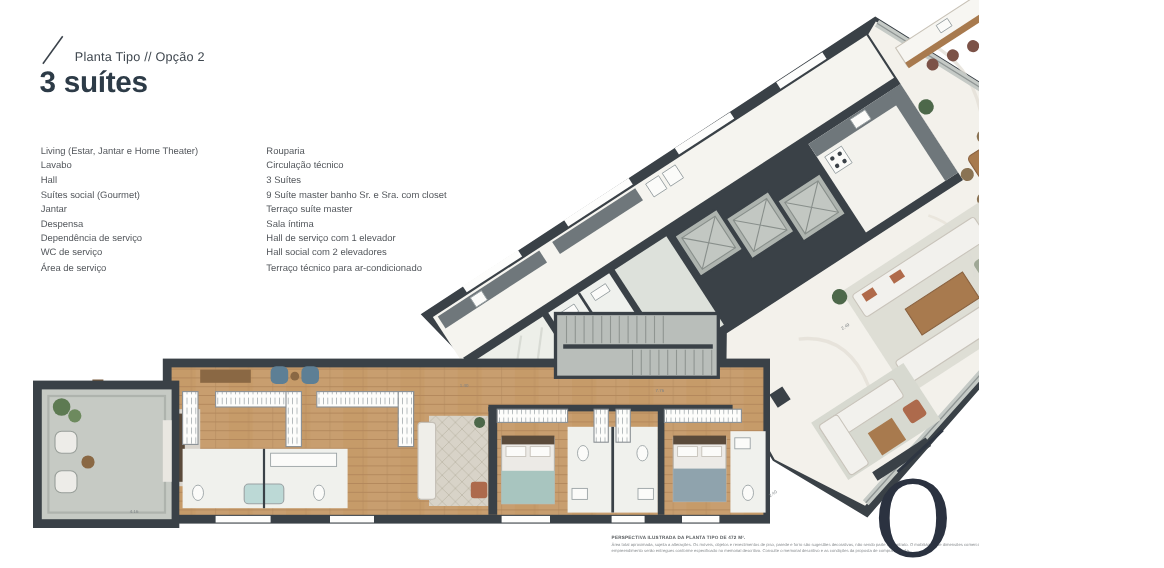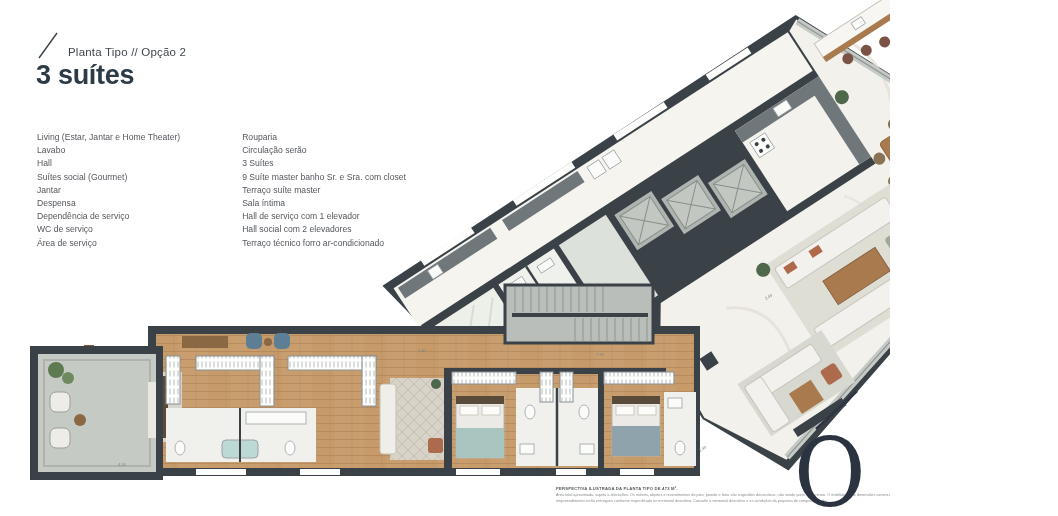--- a/index.html
+++ b/index.html
@@ -55,28 +55,28 @@
       <li>Hall</li>
       <li>Suítes social (Gourmet)</li>
       <li>Jantar</li>
       <li>Despensa</li>
       <li>Dependência de serviço</li>
       <li>WC de serviço</li>
       <li>Área de serviço</li>
     </ul>
     <ul class="room-col">
       <li>Rouparia</li>
-      <li>Circulação serão</li>
+      <li>Circulação técnico</li>
       <li>3 Suítes</li>
       <li>9 Suíte master banho Sr. e Sra. com closet</li>
       <li>Terraço suíte master</li>
       <li>Sala íntima</li>
       <li>Hall de serviço com 1 elevador</li>
       <li>Hall social com 2 elevadores</li>
-      <li>Terraço técnico forro ar-condicionado</li>
+      <li>Terraço técnico para ar-condicionado</li>
     </ul>
   </div>
 
   <svg class="plan-svg" width="1058" height="516" viewBox="0 0 1058 516">
     <defs>
       <pattern id="wood" width="52" height="8" patternUnits="userSpaceOnUse">
         <rect width="52" height="8" fill="#c89e6f"></rect>
         <rect width="22" height="8" fill="#c2955f" opacity=".35"></rect>
         <line x1="0" y1="7.6" x2="52" y2="7.6" stroke="#b0855a" stroke-width=".8"></line>
         <line x1="18" y1="0" x2="18" y2="8" stroke="#b0855a" stroke-width=".7" opacity=".6"></line>

